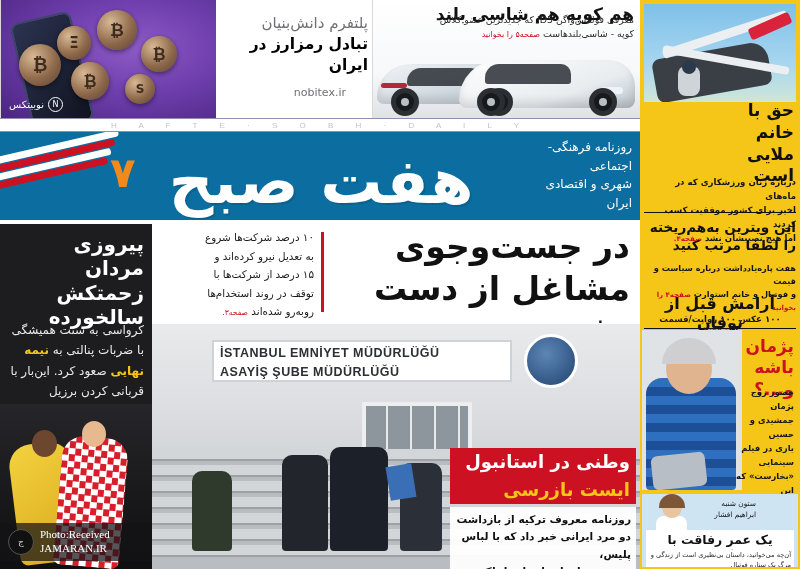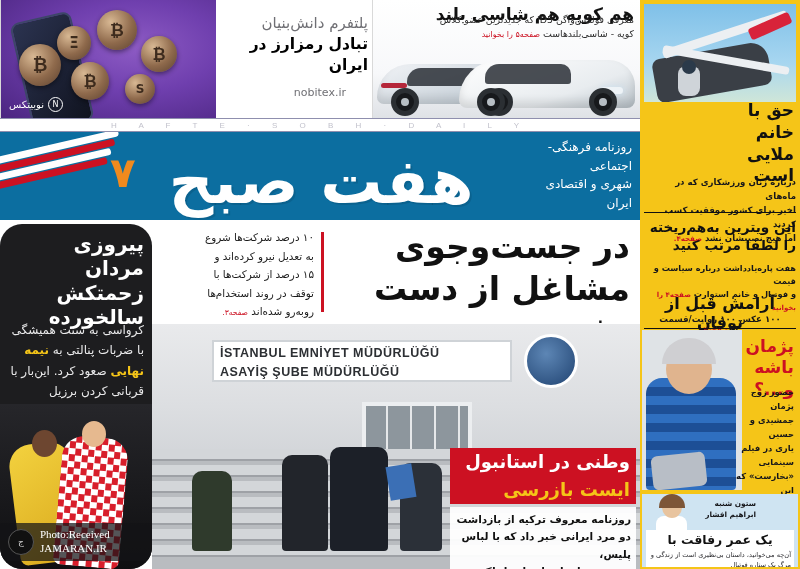--- a/index.html
+++ b/index.html
@@ -96,21 +96,21 @@
     position:absolute; left:110px; top:16px; color:#f08a1e; font-size:42px; font-weight:bold;
   }
   .mast-flag { position:absolute; left:-12px; top:-12px; width:120px; height:110px; transform:rotate(22deg); }
   .mast-flag i { position:absolute; display:block; width:140px; height:7px; border-radius:3px; transform:rotate(-35deg); }
   .fl1 { top:26px; left:-18px; background:#fff; }
   .fl2 { top:36px; left:-18px; background:#cc1122; }
   .fl3 { top:46px; left:-18px; background:#fff; }
   .fl4 { top:56px; left:-18px; background:#cc1122; }
 
   
-  .left-col { position:absolute; left:0; top:224px; width:152px; height:345px; background:#1d1d1f; overflow:hidden;border-radius:22px; }
+  .left-col { position:absolute; left:0; top:224px; width:152px; height:345px; background:#1d1d1f; overflow:hidden; }
   .lc-title { position:absolute; right:8px; left:8px; top:8px; color:#fff; font-size:20px; font-weight:bold; line-height:1.22; text-align:right; }
   .lc-sub { position:absolute; right:8px; left:8px; top:96px; color:#e9e9ea; font-size:12px; line-height:1.7; text-align:right; }
   .lc-sub b { color:#f5c518; }
   .lc-photo { position:absolute; left:0; bottom:0; width:152px; height:165px; background:linear-gradient(#26262a,#0f0f11); overflow:hidden; }
   .player { position:absolute; bottom:0; }
   .p-yellow { left:14px; bottom:6px; width:62px; height:120px; background:linear-gradient(150deg,#f3d23f,#d9a81c); border-radius:22px 22px 8px 8px; transform:rotate(-7deg); }
   .p-check { left:58px; bottom:2px; width:66px; height:130px; border-radius:22px 22px 8px 8px; transform:rotate(5deg);
     background:
       repeating-conic-gradient(#ffffff 0% 25%, #d81e2b 0% 50%) 0 0/13px 13px; }
   .p-head { position:absolute; border-radius:50%; }
@@ -202,21 +202,21 @@
   .man-hair { position:absolute; left:20px; top:8px; width:54px; height:26px; border-radius:26px 26px 0 0; background:#cfcfd2; }
   .man-cloth { position:absolute; left:10px; bottom:2px; width:54px; height:34px; background:#b8bec6; border-radius:6px; transform:rotate(-6deg); }
 
   .rc-title4 { position:absolute; right:6px; top:336px; width:62px; text-align:right;
     font-size:17px; font-weight:bold; color:#cc1122; line-height:1.26; }
   .rc-deck4 { position:absolute; right:6px; top:386px; width:64px; text-align:right;
     font-size:8.4px; color:#16161a; line-height:1.66; font-weight:bold; }
   .rc-deck4 .pg { color:#cc1122; font-size:7px; }
 
   .rc-column { position:absolute; left:2px; top:494px; width:156px; height:73px; background:#cfe4f2; overflow:hidden; }
-  .rcc-label { position:absolute; right:42px; top:4px; text-align:right; font-size:7.4px; color:#16161a; line-height:1.5; font-weight:bold; }
+  .rcc-label { position:absolute; right:42px; top:4px; text-align:right; font-size:7.4px; color:#16161a; line-height:1.5; font-weight:normal; }
   .rcc-ava { position:absolute; left:12px; top:2px; width:34px; height:34px; }
   .rcc-ava .hd { position:absolute; left:8px; top:0; width:20px; height:22px; border-radius:50%; background:#e8c49f; }
   .rcc-ava .hr { position:absolute; left:5px; top:-2px; width:26px; height:14px; border-radius:14px 14px 0 0; background:#7d5638; }
   .rcc-ava .bd { position:absolute; left:2px; top:20px; width:31px; height:15px; background:#fff; border-radius:8px 8px 0 0; }
   .rcc-title { position:absolute; right:4px; left:4px; top:36px; text-align:center; font-size:12.4px; font-weight:bold; color:#111; background:#fff; padding:2px 0; }
   .rcc-body { position:absolute; right:4px; left:4px; top:56px; text-align:right; font-size:6.6px; color:#2a2a2e; line-height:1.5; background:#fff; padding:1px 3px; }
 
   .rc-sep { position:absolute; left:4px; width:152px; height:1px; background:#111; }
 </style>
 </head>

